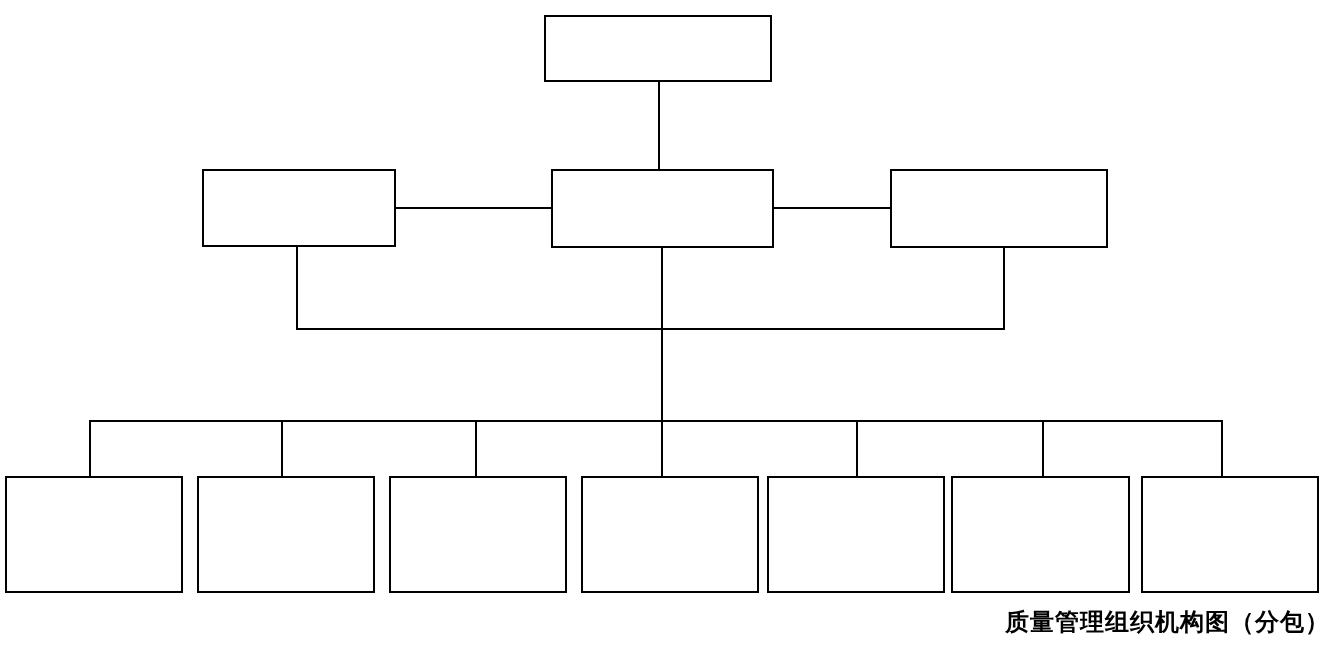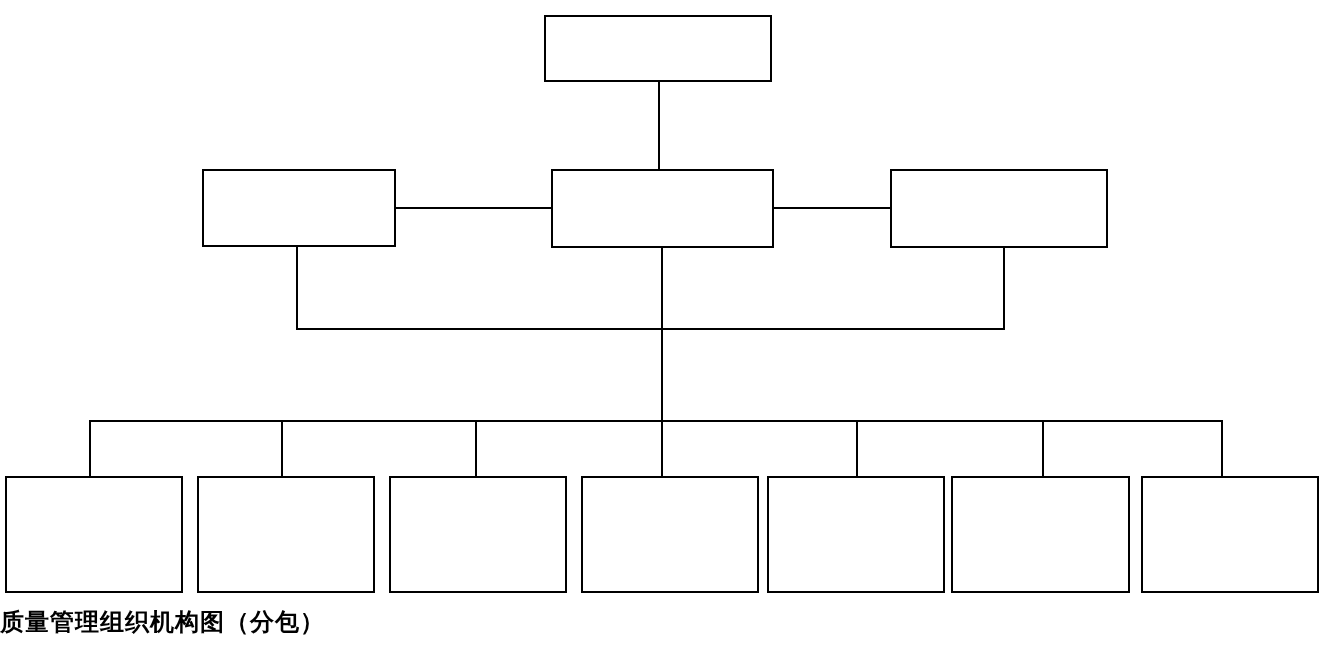--- a/index.html
+++ b/index.html
@@ -25,21 +25,21 @@
     position: absolute;
     background: #000000;
   }
   .hline { height: 2px; }
   .vline { width: 2px; }
   .caption {
     position: absolute;
     left: 0;
     top: 606px;
     width: 1330px;
-    text-align: left;
+    text-align: right;
     font-weight: bold;
     font-size: 24px;
     color: #000000;
     letter-spacing: 1px;
   }
 </style>
 </head>
 <body>
 
 <div class="canvas">

